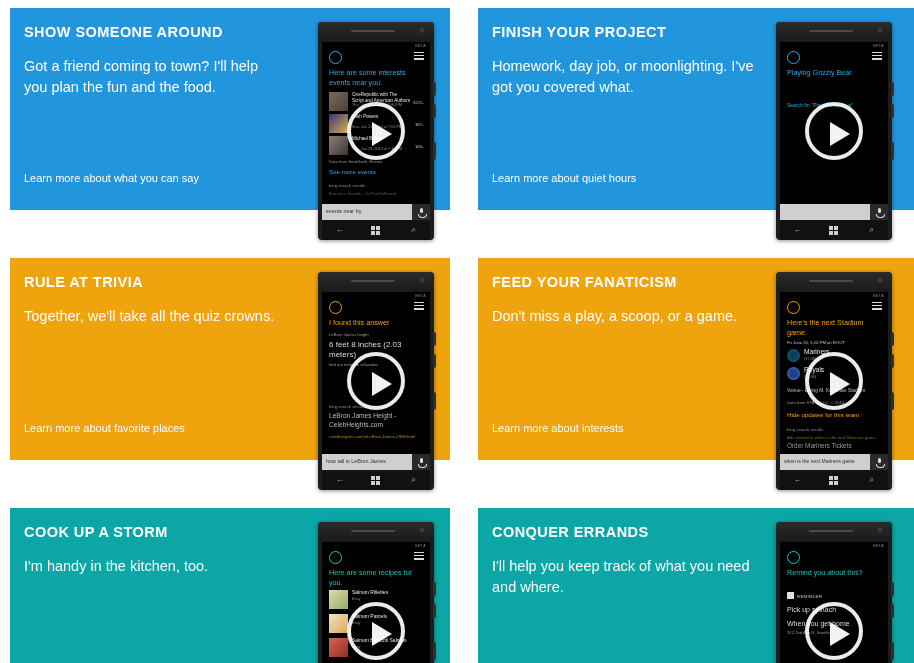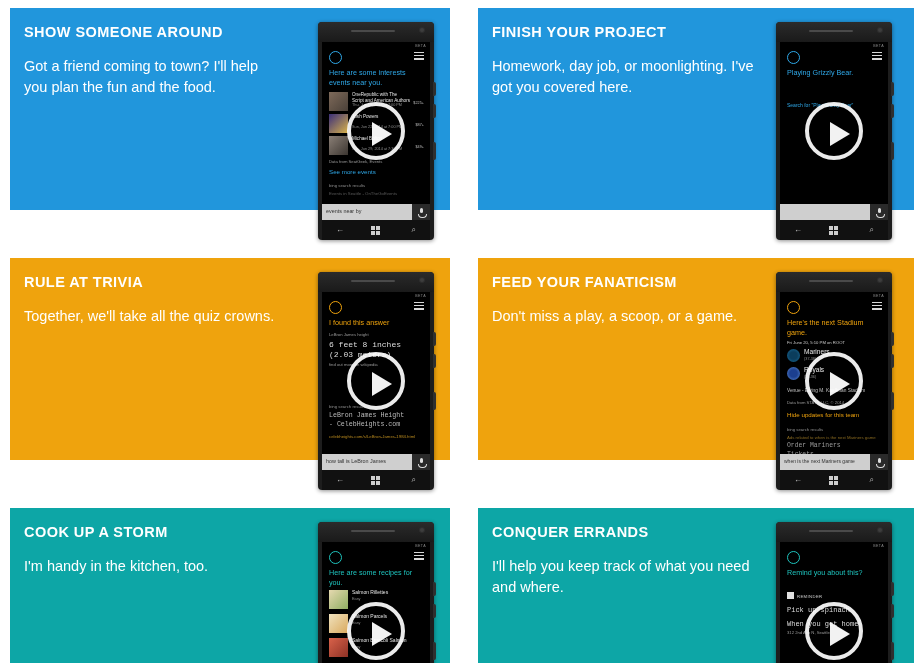--- a/index.html
+++ b/index.html
@@ -16,21 +16,21 @@
   .c-title{
     position:absolute;left:14px;top:16px;right:120px;
     font-size:14.5px;font-weight:bold;color:#ffffff;letter-spacing:.45px;
   }
   .c-desc{
     position:absolute;left:14px;top:48px;width:260px;
     font-size:14.5px;line-height:21px;color:#ffffff;
   }
   .c-link{
     position:absolute;left:14px;top:164px;
-    font-size:11px;color:#ffffff;cursor:pointer;margin-top:36px;
+    font-size:11px;color:#ffffff;cursor:pointer;
   }
 
   
   .phone{
     position:absolute;left:318px;top:22px;width:116px;height:218px;
     background:#1d1d1d;border-radius:4px;
     box-shadow:0 1px 4px rgba(0,0,0,.45);
   }
   .card-r .phone{left:316px;}
   .bezel-top{position:absolute;left:0;top:0;width:100%;height:20px;
@@ -40,21 +40,21 @@
     background:#3d3d3d;box-shadow:0 0 0 1px #2e2e2e;}
   .side-btn{position:absolute;right:-2px;width:3px;height:14px;background:#2f2f2f;border-radius:0 2px 2px 0;}
 
   .screen{position:absolute;left:4px;top:20px;width:108px;height:176px;background:#000;overflow:hidden;}
   .beta{position:absolute;right:4px;top:2px;font-size:3.6px;color:#8a8a8a;letter-spacing:.4px;}
   .cort{position:absolute;left:7px;top:9px;width:11px;height:11px;border-radius:50%;border:1.6px solid #2fa8e8;}
   .ham{position:absolute;right:6px;top:10px;width:10px;height:8px;}
   .ham i{display:block;height:1.2px;background:#d8d8d8;margin-bottom:2px;}
   .s-head{position:absolute;left:7px;top:26px;right:6px;font-size:7.2px;line-height:9.5px;color:#2fa8e8;}
   .s-sub{position:absolute;left:7px;right:6px;font-size:4.2px;color:#9a9a9a;line-height:6px;}
-  .s-line{position:absolute;left:7px;right:22px;font-size:6.4px;color:#dcdcdc;line-height:8.5px;font-family:Liberation Mono, monospace;}
+  .s-line{position:absolute;left:7px;right:22px;font-size:6.4px;color:#dcdcdc;line-height:8.5px;}
   .s-link{position:absolute;left:7px;right:6px;font-size:6.2px;color:#2fa8e8;line-height:8px;}
   .bing{position:absolute;left:7px;right:6px;font-size:4.3px;color:#8f8f8f;}
 
   .row-item{position:absolute;left:7px;right:6px;height:20px;}
   .thumb{position:absolute;left:0;top:0;width:19px;height:19px;background:#6b6b6b;}
   .ri-t{position:absolute;left:23px;top:0;right:14px;font-size:4.6px;color:#e6e6e6;line-height:5.6px;}
   .ri-s{position:absolute;left:23px;top:11px;font-size:3.8px;color:#8d8d8d;}
   .ri-p{position:absolute;right:0;top:9px;font-size:3.8px;color:#bdbdbd;}
 
   .searchbar{position:absolute;left:4px;bottom:20px;width:108px;height:16px;background:#0d0d0d;}
@@ -150,21 +150,21 @@
         </div>
         <div class="nv nv-search">⌕</div>
       </div>
       <div class="play"></div>
     </div>
   </div>
 
   <div class="card card-r" style="left:460px;top:0;">
     <div class="panel" style="background:#2196dc;">
       <div class="c-title">FINISH YOUR PROJECT</div>
-      <div class="c-desc" style="width:270px;">Homework, day job, or moonlighting. I've got you covered here.</div>
+      <div class="c-desc" style="width:270px;">Homework, day job, or moonlighting. I've got you covered what.</div>
       <a class="c-link">Learn more about quiet hours</a>
     </div>
     <div class="phone">
       <div class="bezel-top">
         <div class="speaker"></div>
         <div class="camera"></div>
       </div>
       <div class="side-btn" style="top:60px;"></div>
       <div class="side-btn" style="top:82px;"></div>
       <div class="side-btn" style="top:120px;height:18px;"></div>

